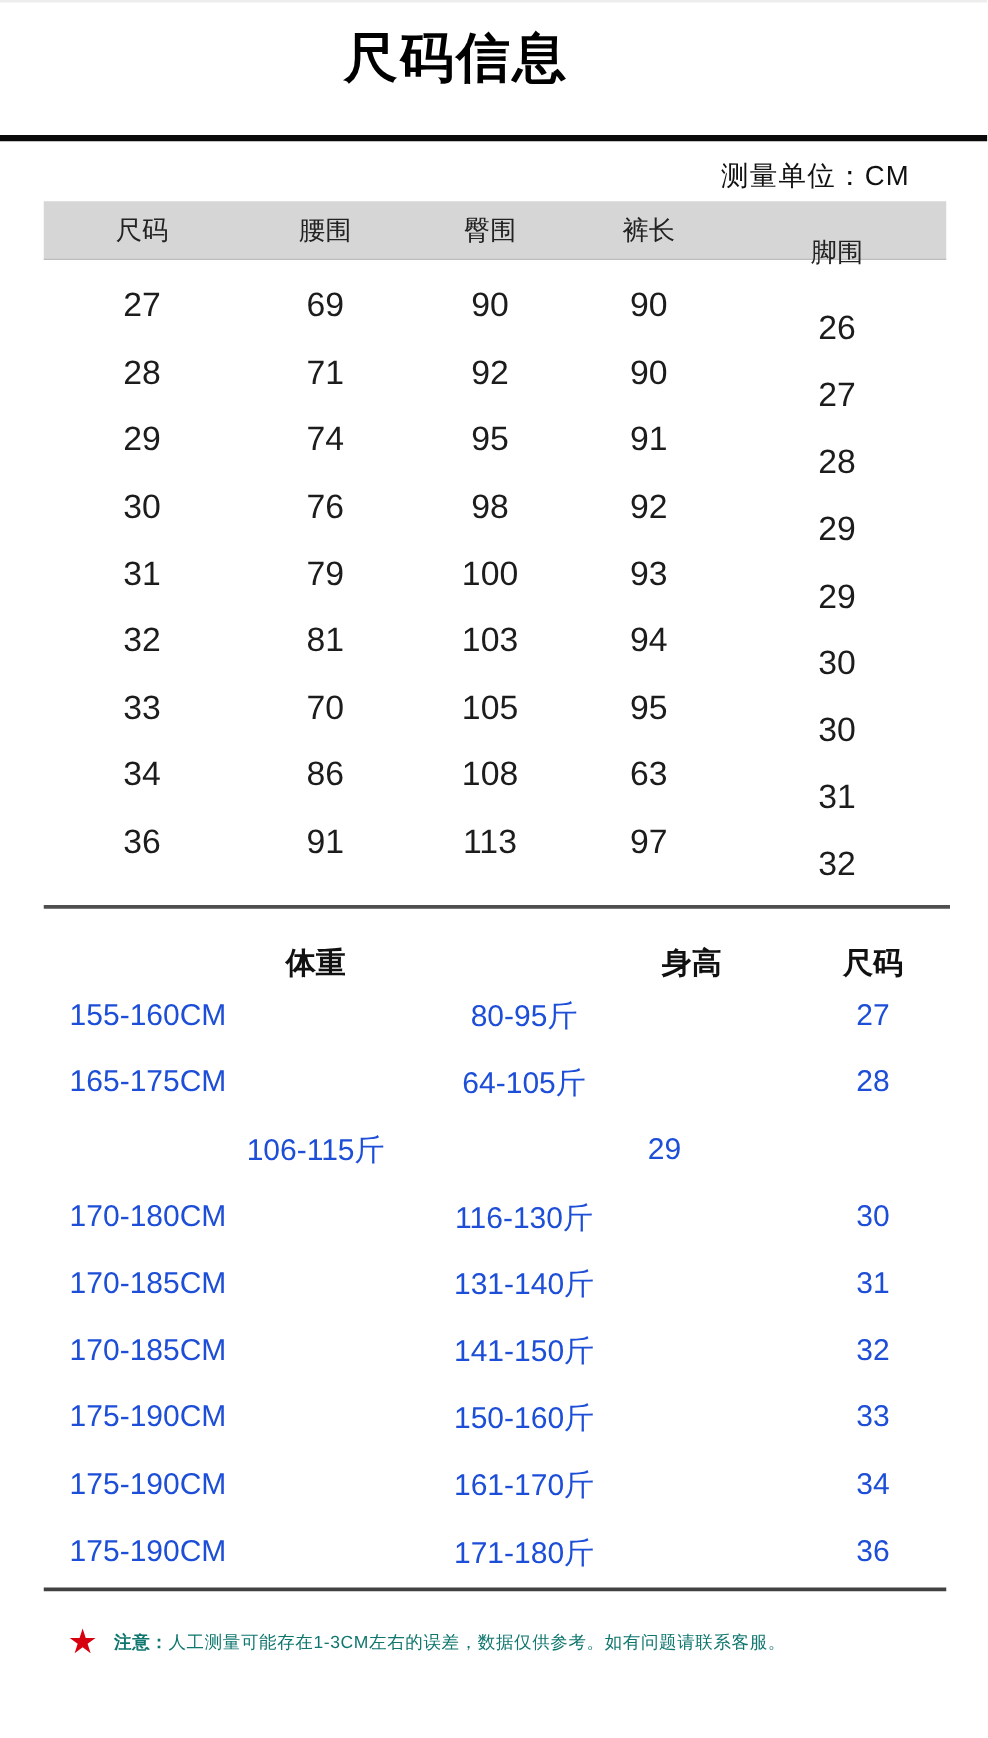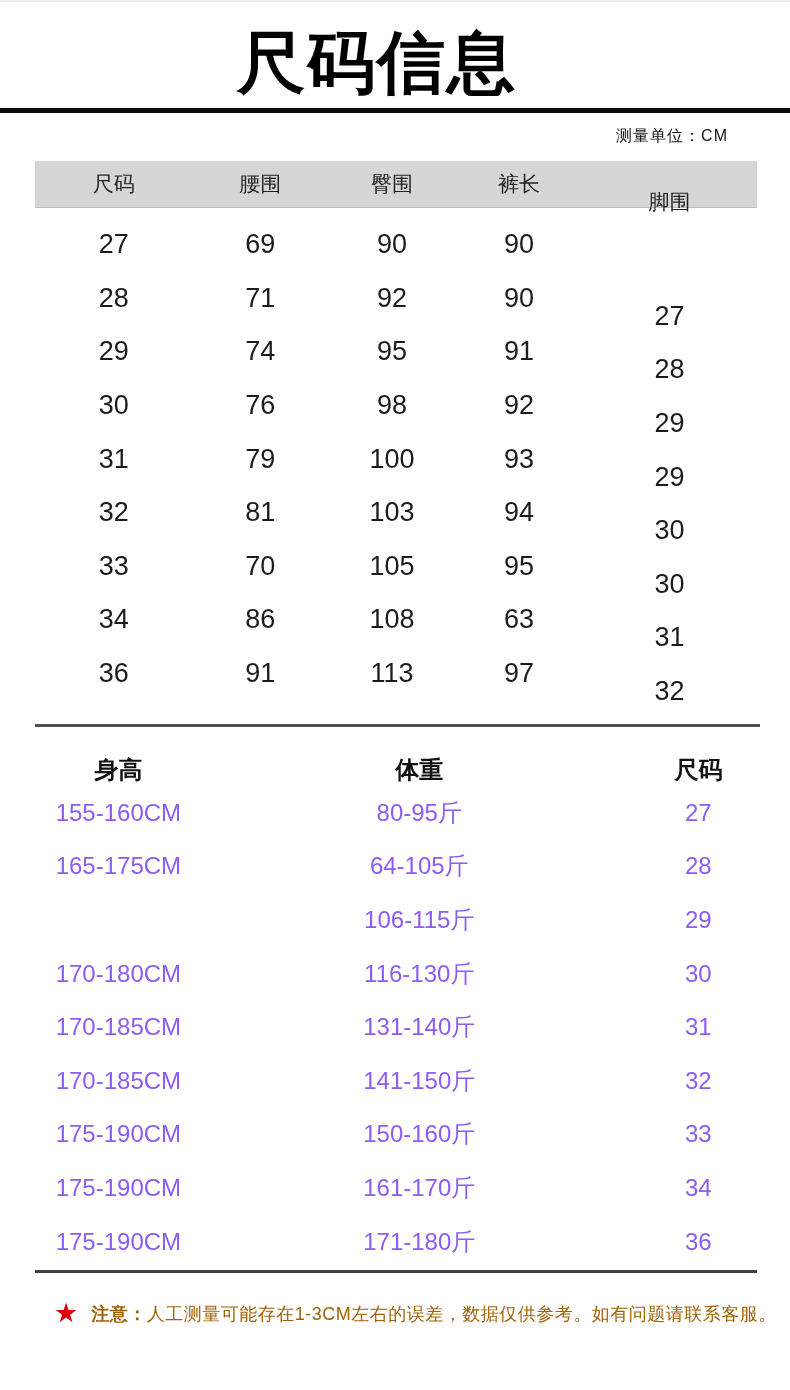--- a/index.html
+++ b/index.html
@@ -2,26 +2,26 @@
 <html><head>
 <meta charset="utf-8">
 <style>
   html,body{margin:0;padding:0;background:#ffffff;}
   #canvas{
     position:relative;width:790px;height:1390px;background:#ffffff;
     font-family:"Liberation Sans","DejaVu Sans",sans-serif;color:#1a1a1a;overflow:hidden;
   }
   .topline{position:absolute;top:0;left:0;width:790px;height:2px;background:#ededed;}
   .title{
-    position:absolute;top:22px;left:12px;width:730px;text-align:center;
-    font-size:68px;font-weight:800;color:#000;letter-spacing:2px;line-height:1.2;
+    position:absolute;top:22px;left:0;width:730px;text-align:center;
+    font-size:43px;font-weight:800;color:#000;letter-spacing:2px;line-height:1.2;
   }
   .rule1{position:absolute;top:108px;left:0;width:790px;height:5px;background:#0a0a0a;}
   .unit{
-    position:absolute;top:126px;right:62px;font-size:16px;font-weight:500;color:#111;
+    position:absolute;top:126px;right:62px;font-size:22px;font-weight:500;color:#111;
     letter-spacing:1px;
   }
   
   .band{
     position:absolute;left:35px;top:161px;width:722px;height:46px;background:#d6d6d6;
     display:flex;align-items:center;border-bottom:1px solid #bdbdbd;
   }
   .band .cell{font-size:21px;color:#222;}
   .t1body{position:absolute;left:35px;top:218px;width:722px;}
   .row{display:flex;align-items:center;}
@@ -30,29 +30,29 @@
   .cols5 .c0{width:21.8%;} .cols5 .c1{width:18.8%;} .cols5 .c2{width:17.7%;}
   .cols5 .c3{width:17.5%;text-align:center;} .cols5 .c4{width:24.2%;margin-top:36px;}
   
   .rule2{position:absolute;left:35px;top:724px;width:725px;height:3px;background:#4f4f4f;}
   
   .t2head{
     position:absolute;left:35px;top:745px;width:725px;height:50px;display:flex;align-items:center;
     font-weight:700;font-size:24px;color:#111;
   }
   .t2body{position:absolute;left:35px;top:786px;width:725px;}
-  .t2body .row{height:53.6px;font-size:24px;color:#8b5cf6;justify-content:flex-end;}
+  .t2body .row{height:53.6px;font-size:24px;color:#1d4ed8;}
   .cols3 .c0{width:23%;} .cols3 .c1{width:60%;} .cols3 .c2{width:17%;}
   .rule3{position:absolute;left:35px;top:1270px;width:722px;height:3px;background:#414141;}
   
   .note{
     position:absolute;left:54px;top:1300px;width:724px;display:flex;align-items:center;gap:13px;
   }
   .star{font-size:27px;line-height:1;color:#d7000f;flex:0 0 auto;}
-  .note-body{font-size:18px;color:#a16207;letter-spacing:0.5px;white-space:nowrap;}
+  .note-body{font-size:14px;color:#0f766e;letter-spacing:0.5px;white-space:nowrap;}
   .note-label{font-weight:700;}
 </style>
 </head>
 <body>
 
 <div id="canvas">
 
   <div class="topline"></div>
 
   <div class="title">尺码信息</div>
@@ -67,20 +67,21 @@
       <div class="cell c2">臀围</div>
       <div class="cell c3">裤长</div>
       <div class="cell c4">脚围</div>
     </div>
   <div class="t1body cols5">
       <div class="row">
         <div class="cell c0">27</div>
         <div class="cell c1">69</div>
         <div class="cell c2">90</div>
         <div class="cell c3">90</div>
+        <div class="cell c4">26</div>
       </div>
       <div class="row">
         <div class="cell c0">28</div>
         <div class="cell c1">71</div>
         <div class="cell c2">92</div>
         <div class="cell c3">90</div>
         <div class="cell c4">27</div>
       </div>
       <div class="row">
         <div class="cell c0">29</div>
@@ -129,22 +130,22 @@
         <div class="cell c1">91</div>
         <div class="cell c2">113</div>
         <div class="cell c3">97</div>
         <div class="cell c4">32</div>
       </div>
     </div>
 
   <div class="rule2"></div>
 
   <div class="t2head cols3">
+      <div class="cell c1">体重</div>
       <div class="cell c0">身高</div>
-      <div class="cell c1">体重</div>
       <div class="cell c2">尺码</div>
     </div>
   <div class="t2body cols3">
       <div class="row">
         <div class="cell c0">155-160CM</div>
         <div class="cell c1">80-95斤</div>
         <div class="cell c2">27</div>
       </div>
       <div class="row">
         <div class="cell c0">165-175CM</div>

